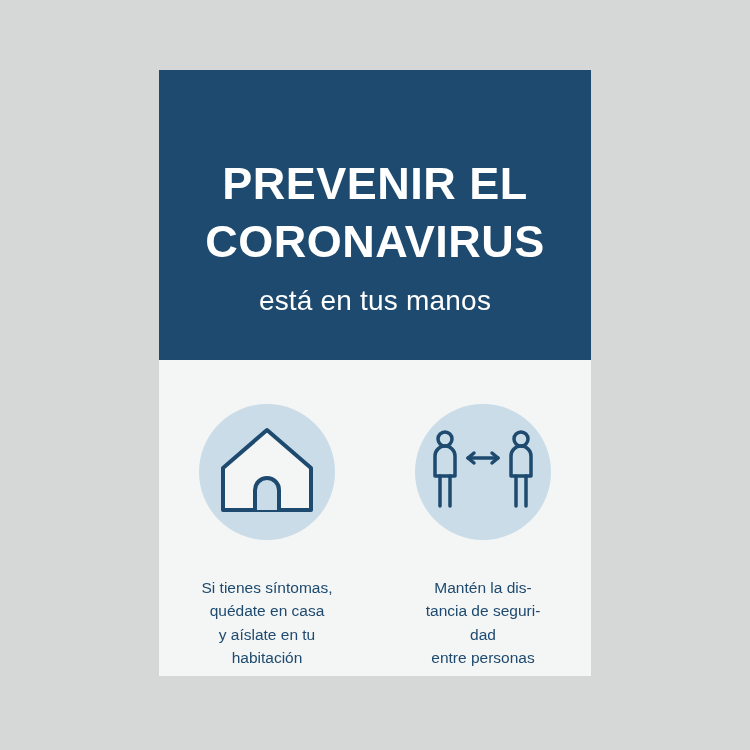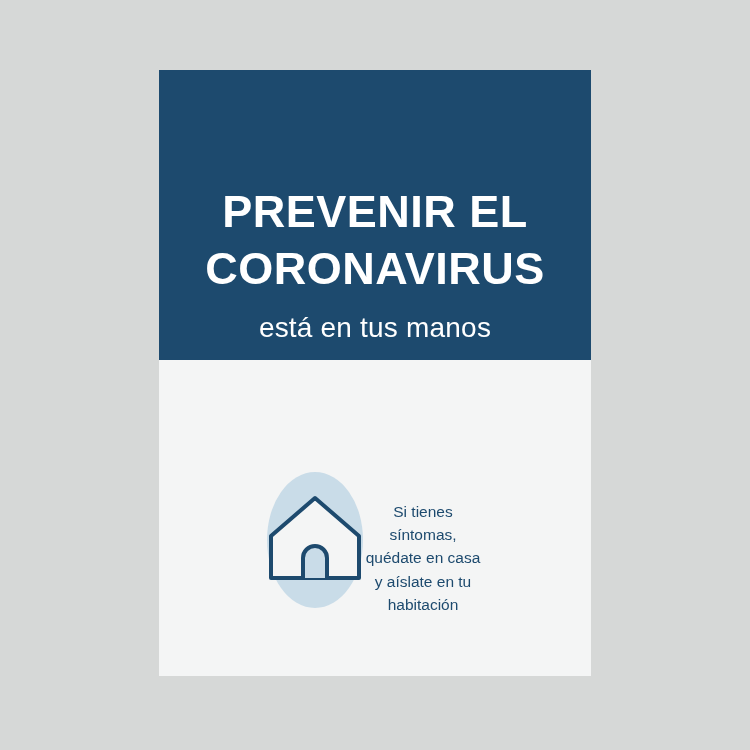--- a/index.html
+++ b/index.html
@@ -24,21 +24,21 @@
     flex-direction: column;
   }
   .poster-header {
     background: #1d4a6e;
     height: 290px;
     box-sizing: border-box;
     padding: 58px 30px 16px 30px;
     display: flex;
     flex-direction: column;
     align-items: center;
-    justify-content: flex-end;
+    justify-content: center;
   }
   .title-line {
     color: #ffffff;
     font-size: 45px;
     font-weight: bold;
     letter-spacing: 0.5px;
     line-height: 1.28;
     text-align: center;
     white-space: nowrap;
   }
@@ -54,21 +54,21 @@
     flex: 1;
     display: flex;
     flex-direction: row;
     justify-content: center;
     padding-top: 44px;
     box-sizing: border-box;
   }
   .tip {
     width: 50%;
     display: flex;
-    flex-direction: row;
+    flex-direction: column;
     align-items: center;
   }
   .icon-circle {
     width: 136px;
     height: 136px;
     border-radius: 50%;
     background: #c9dce8;
     display: flex;
     align-items: center;
     justify-content: center;
@@ -104,15 +104,38 @@
             <path d="M36 86 L36 66 A12 12 0 0 1 60 66 L60 86" fill="#c9dce8" stroke="#1d4a6e" stroke-width="4" stroke-linejoin="round"></path>
           </svg>
         </span>
       </div>
       <div class="tip-text">Si tienes síntomas,
 quédate en casa
 y aíslate en tu
 habitación</div>
     </div>
 
+    <div class="tip">
+      <div class="icon-circle">
+        <span>
+          <svg width="110" height="84" viewBox="0 0 110 84" fill="none" xmlns="http://www.w3.org/2000/svg">
+            <g stroke="#1d4a6e" stroke-width="3.5" fill="none" stroke-linecap="round" stroke-linejoin="round">
+              <circle cx="17" cy="11" r="7"></circle>
+              <path d="M7 28 A10 10 0 0 1 27 28 L27 48 L22 48 L22 78 M7 28 L7 48 L12 48 L12 78"></path>
+              <path d="M12 48 L22 48"></path>
+              <circle cx="93" cy="11" r="7"></circle>
+              <path d="M83 28 A10 10 0 0 1 103 28 L103 48 L98 48 L98 78 M83 28 L83 48 L88 48 L88 78"></path>
+              <path d="M88 48 L98 48"></path>
+              <path d="M40 30 L70 30"></path>
+              <path d="M40 30 L46 25 M40 30 L46 35"></path>
+              <path d="M70 30 L64 25 M70 30 L64 35"></path>
+            </g>
+          </svg>
+        </span>
+      </div>
+      <div class="tip-text">Mantén la dis-
+tancia de seguri-
+dad
+entre personas</div>
+    </div>
 
   </div>
 </div>
 
 </body></html>

